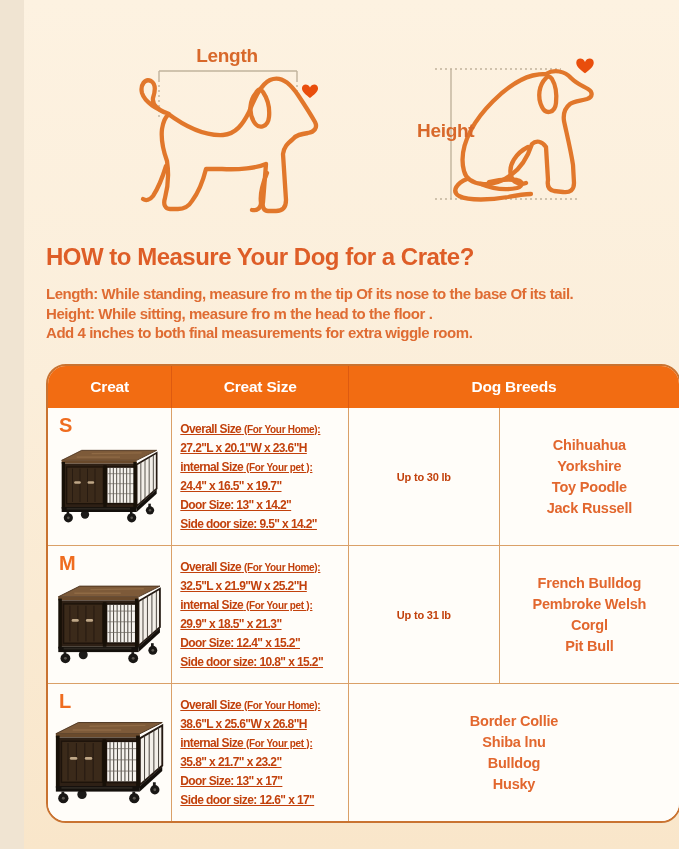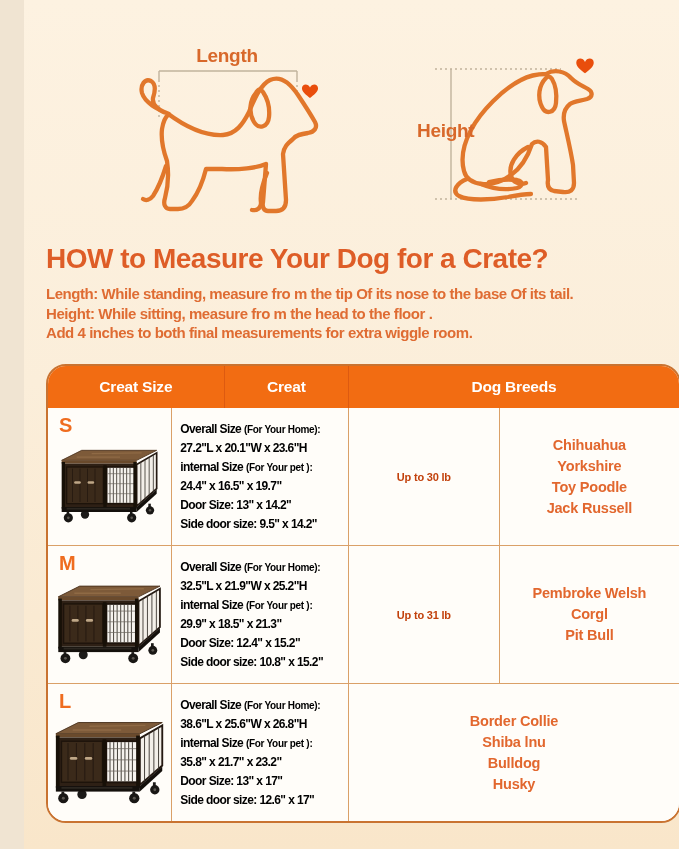--- a/index.html
+++ b/index.html
@@ -12,41 +12,41 @@
   
   .hero svg{position:absolute;overflow:visible;}
   .dog-left{left:85px;top:33px;}
   .dog-right{left:385px;top:33px;}
   .dog-stroke{fill:none;stroke:#e1772b;stroke-width:4.3;stroke-linecap:round;stroke-linejoin:round;}
   .measure{stroke:#c1b39c;stroke-width:1.4;fill:none;}
   .measure.dash{stroke-dasharray:2,3;}
   .measure-label{font-family:"Liberation Sans","DejaVu Sans",sans-serif;font-size:19px;font-weight:bold;fill:#d8682a;letter-spacing:-0.3px;}
   .heart{fill:#e94e0c;stroke:none;}
   
-  .title{position:absolute;left:22px;top:243px;margin:0;font-size:28px;font-weight:bold;color:#de5d27;letter-spacing:-0.5px;white-space:nowrap;}
+  .title{position:absolute;left:22px;top:243px;margin:0;font-size:24px;font-weight:bold;color:#de5d27;letter-spacing:-0.5px;white-space:nowrap;}
   .instructions{position:absolute;left:22px;top:284px;color:#df6c33;font-weight:bold;font-size:15px;line-height:19.5px;letter-spacing:-0.45px;white-space:nowrap;}
   
   .size-table{
     position:absolute;left:22px;top:364px;width:635px;box-sizing:border-box;
     border:2px solid #c97331;border-radius:20px;overflow:hidden;background:#fffdf9;
   }
   .thead{display:flex;height:42px;background:#f26c12;}
   .th{display:flex;align-items:center;justify-content:center;color:#ffffff;font-weight:bold;font-size:15.5px;border-right:1.5px solid #dd5a10;box-sizing:border-box;letter-spacing:-0.2px;}
   .th:last-child{border-right:none;}
   .w1{width:19.7%;} .w2{width:28%;} .w3{width:23.9%;} .w4{flex:1;}
   .trow{display:flex;height:137px;}
   .trow + .trow{border-top:1.5px solid #daa068;}
   .td{border-right:1.5px solid #daa068;box-sizing:border-box;background:#fffdf9;}
   .td:last-child{border-right:none;}
   .td1{position:relative;}
   .size-letter{position:absolute;top:6px;left:11px;font-size:20px;font-weight:bold;color:#ef6c1f;}
   .crate-wrap{position:absolute;left:50%;top:54%;transform:translate(-50%,-50%);line-height:0;}
   .crate-s{width:100px;height:84px;} .crate-m{width:107px;height:90px;} .crate-l{width:112px;height:94px;}
   .td2{display:flex;align-items:center;padding-left:8px;}
-  .spec{color:#000000;font-weight:bold;font-size:12px;line-height:19px;letter-spacing:-0.6px;white-space:nowrap;}
+  .spec{color:#c2410c;font-weight:bold;font-size:12px;line-height:19px;letter-spacing:-0.6px;white-space:nowrap;text-decoration:underline;}
   .spec .note{font-size:10px;letter-spacing:-0.3px;}
   .td3{display:flex;align-items:center;justify-content:center;}
   .weight{color:#c2410c;font-weight:bold;font-size:11px;letter-spacing:-0.2px;}
   .td4{display:flex;align-items:center;justify-content:center;}
   .breeds{color:#e2672e;font-weight:bold;font-size:14.5px;line-height:21px;text-align:center;letter-spacing:-0.2px;}
   .defs-holder{position:absolute;width:0;height:0;overflow:hidden;}
 </style>
 </head>
 <body>
 
@@ -198,22 +198,22 @@
 
   <h1 class="title">HOW to Measure Your Dog for a Crate?</h1>
   <div class="instructions">
     <div>Length: While standing, measure fro m the tip Of its nose to the base Of its tail.</div>
     <div>Height: While sitting, measure fro m the head to the floor .</div>
     <div>Add 4 inches to both final measurements for extra wiggle room.</div>
   </div>
 
   <div class="size-table">
     <div class="thead">
+      <div class="th w1">Creat</div>
       <div class="th w2">Creat Size</div>
-      <div class="th w1">Creat</div>
       <div class="th w4">Dog Breeds</div>
     </div>
 
     <div class="trow">
       <div class="td td1 w1">
         <span class="size-letter">S</span>
         <span class="crate-wrap">
           <svg class="crate-s" viewBox="0 0 120 100">
               <use href="#crate-sym" xlink:href="#crate-sym"></use>
             </svg>
@@ -259,20 +259,21 @@
           <div>29.9" x 18.5" x 21.3"</div>
           <div>Door Size: 12.4" x 15.2"</div>
           <div>Side door size: 10.8" x 15.2"</div>
         </div>
       </div>
       <div class="td td3 w3">
         <span class="weight">Up to 31 lb</span>
       </div>
       <div class="td td4 w4">
         <div class="breeds">
+          <div>French Bulldog</div>
           <div>Pembroke Welsh</div>
           <div>Corgl</div>
           <div>Pit Bull</div>
         </div>
       </div>
     </div>
 
     <div class="trow">
       <div class="td td1 w1">
         <span class="size-letter">L</span>

